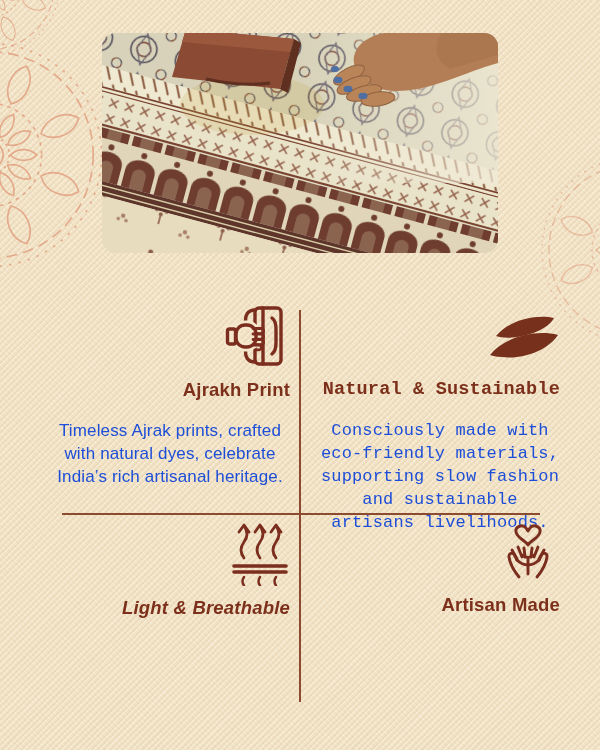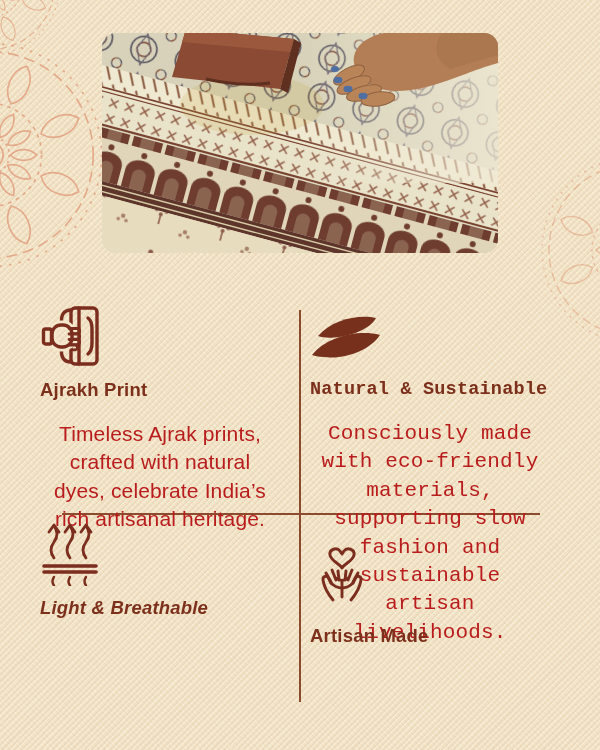--- a/index.html
+++ b/index.html
@@ -24,34 +24,34 @@
     position:absolute; left:102px; top:33px; width:396px; height:220px;
     border-radius:14px; overflow:hidden;
   }
   .hero svg{ display:block; width:100%; height:100%; }
 
   .divider-v{ position:absolute; left:299px; top:310px; width:2px; height:392px; background:#8C4A2E; }
   .divider-h{ position:absolute; left:62px; top:513px; width:478px; height:2px; background:#8C4A2E; }
 
   .cell{
     position:absolute; width:250px;
-    display:flex; flex-direction:column; align-items:flex-start; text-align:center;
+    display:flex; flex-direction:column; align-items:flex-end; text-align:center;
   }
   .cell-tl{ left:40px;  top:302px; }
   .cell-tr{ left:310px; top:302px;font-family:Liberation Mono, monospace; }
   .cell-bl{ left:40px;  top:520px;font-style:italic; }
-  .cell-br{ left:310px; top:540px;gap:8px; }
+  .cell-br{ left:310px; top:517px; }
 
   .icon-box{ height:68px; display:flex; align-items:center; justify-content:center; margin-bottom:8px; }
   .feature-title{
     font-size:18.5px; font-weight:700; color:#7C301B; letter-spacing:.2px;
     line-height:1.25; margin-bottom:19px;
   }
   .feature-desc{
-    font-size:21px; color:#b91c1c; line-height:1.35; letter-spacing:.15px;
+    font-size:17px; color:#1d4ed8; line-height:1.35; letter-spacing:.15px;
     max-width:240px; text-wrap:balance;
   }
   .stroke-ico{ stroke:#7B2D1E; fill:none; stroke-linecap:round; stroke-linejoin:round; }
 </style>
 </head>
 <body>
 
 <svg width="0" height="0" style="position:absolute" aria-hidden="true">
   <defs>
     <g id="petal-inner">
@@ -221,21 +221,21 @@
 </section>
 
 <section class="cell cell-tr">
   <div class="icon-box">
     <svg width="72" height="50" viewBox="0 0 72 50" fill="#77301C">
       <path d="M8 25 C22 8 50 3 66 7 C60 18 42 25 24 26.5 C18 27 12 26.5 8 25 Z"></path>
       <path d="M2 44 C16 26 48 18 70 24 C62 37 40 47 20 46.5 C12 46 6 45.5 2 44 Z"></path>
     </svg>
   </div>
   <h3 class="feature-title">Natural &amp; Sustainable</h3>
-  <p class="feature-desc">Consciously made with eco-friendly materials, supporting slow fashion and sustainable artisan livelihoods.</p>
+  <p class="feature-desc">Consciously made with eco-friendly materials, supporting slow fashion and sustainable artisans livelihoods.</p>
 </section>
 
 <section class="cell cell-bl">
   <div class="icon-box">
     <svg width="60" height="64" viewBox="0 0 60 64" class="stroke-ico" stroke-width="2.8">
       <path d="M14 36 q-6 -8 0 -16 q6 -8 0 -16"></path>
         <path d="M9 10 L14 3 L19 10"></path>
       <path d="M30 36 q-6 -8 0 -16 q6 -8 0 -16"></path>
         <path d="M25 10 L30 3 L35 10"></path>
       <path d="M46 36 q-6 -8 0 -16 q6 -8 0 -16"></path>

